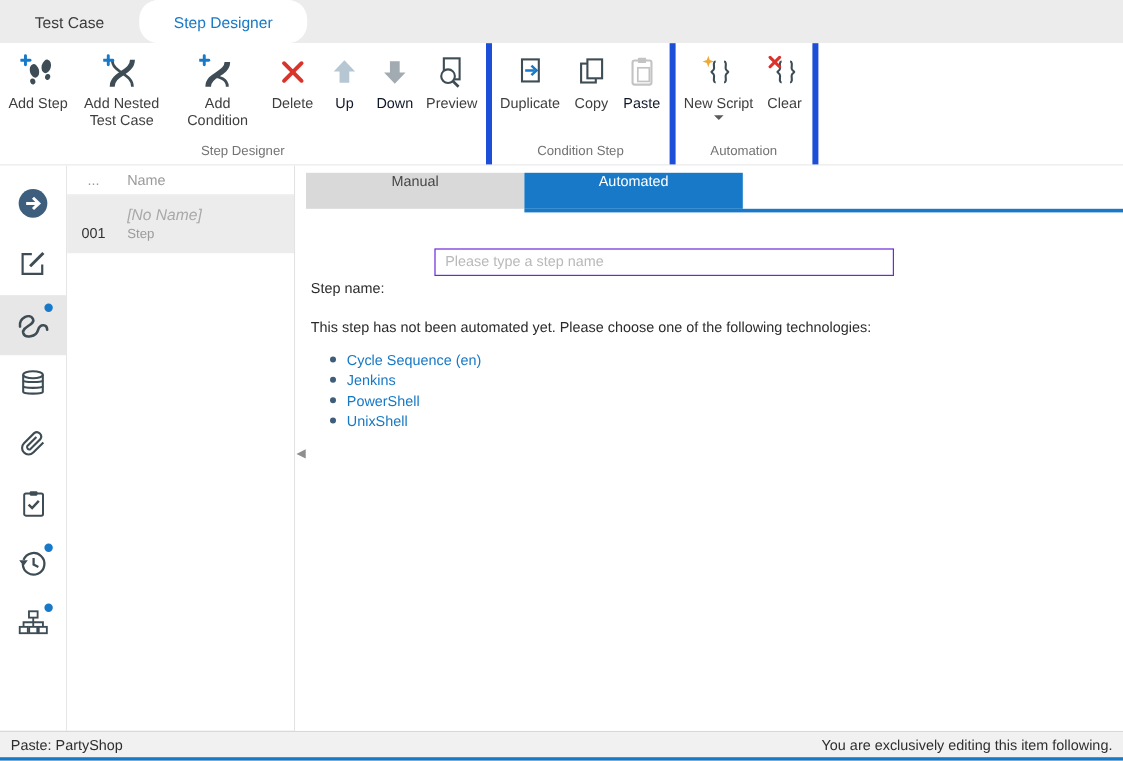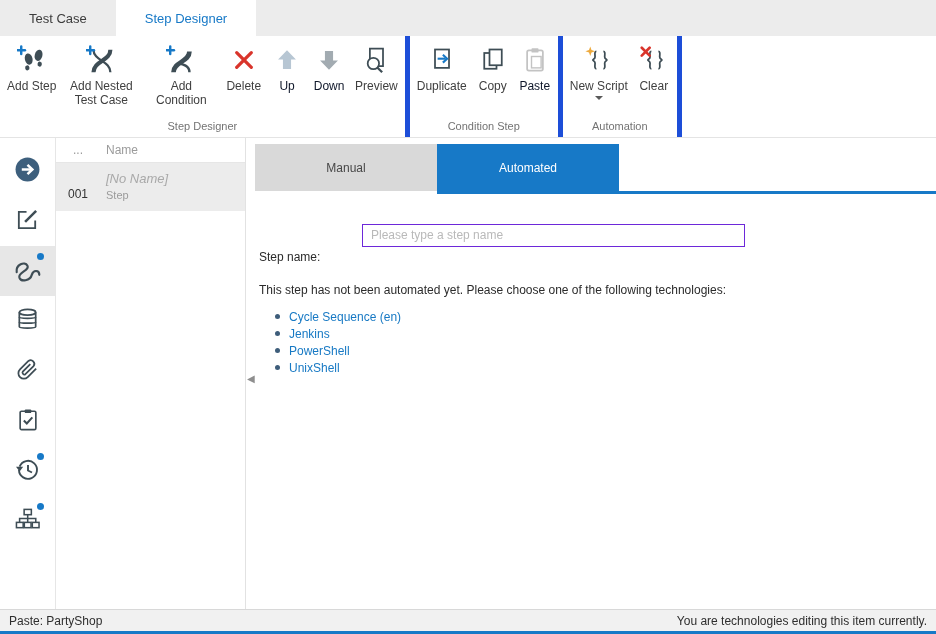--- a/index.html
+++ b/index.html
@@ -2,21 +2,21 @@
 <html><head>
 <meta charset="utf-8">
 <style>
   * { margin:0; padding:0; box-sizing:border-box; }
   html,body { background:#fff; }
   body { font-family:"Liberation Sans","DejaVu Sans",sans-serif; font-size:12px; color:#333; overflow:hidden; }
   .app { width:936px; height:634px; display:flex; flex-direction:column; background:#fff; }
 
   
   .tabbar { height:36px; background:#ececec; display:flex; flex-shrink:0; }
-  .wtab { padding:0 29px; display:flex; align-items:center; font-size:13px; color:#3c3c3c; cursor:pointer; }
+  .wtab { padding:0 29px; display:flex; align-items:center; font-size:13px; color:#3c3c3c; cursor:pointer;border-radius:16px; }
   .wtab.active { background:#fff; color:#1779c7; }
 
   
   .ribbon { height:102px; display:flex; background:#fff; border-bottom:1px solid #e4e4e4; flex-shrink:0; }
   .rgroup { display:flex; flex-direction:column; border-right:5px solid #1d4ed8; padding:2px 2px 0; }
   .rbuttons { display:flex; align-items:flex-start; flex:1; }
   .rbtn { display:flex; flex-direction:column; align-items:center; padding:4px 5px 0; min-width:42px; max-width:80px; text-align:center; color:#3f3f3f; cursor:pointer; }
   .rbtn .ic { height:36px; display:flex; align-items:center; justify-content:center; }
   .rbtn .lbl { line-height:1.2; margin-top:1px; }
   .rbtn.disabled .lbl { color:#0f172a;text-align:center; }
@@ -35,21 +35,21 @@
   .steps-header { display:flex; height:25px; align-items:center; border-bottom:1px solid #e6e6e6; color:#9b9b9b; flex-shrink:0; }
   .col-num { width:44px; text-align:center; flex-shrink:0; }
   .col-name { padding-left:6px; }
   .step-row { display:flex; background:#ececec; padding:8px 0 10px; cursor:pointer; align-items:flex-end; }
   .step-row .col-num { color:#333; padding-top:1px; }
   .sr-name { font-style:italic; color:#a9a9a9; font-size:13px; }
   .sr-type { color:#9b9b9b; font-size:11px; margin-top:3px; }
 
   .content { flex:1; position:relative; display:flex; flex-direction:column; background:#fff; min-width:0; }
   .ctabs { display:flex; margin:6px 0 0 9px; align-items:flex-start; }
-  .ctab { width:182px; height:47px; display:flex; align-items:center; justify-content:center; cursor:pointer; flex-shrink:0; }
+  .ctab { width:182px; height:30px; display:flex; justify-content:center; cursor:pointer; flex-shrink:0; }
   .ctab.inactive { background:#d9d9d9; color:#474747; }
   .ctab.active { background:#1779c7; color:#fff; }
   .ctab-underlined { flex:1; border-bottom:3px solid #1779c7; display:flex; }
 
   .stepname-row { display:flex; align-items:center; margin:12px 0 0 13px; }
   .stepname-label { width:103px; color:#2b2b2b;margin-top:44px; }
   .stepname-input { width:383px; height:23px; border:1px solid #6d28d9; padding:0 8px; font:inherit; color:#333; outline:none; }
   .stepname-input::placeholder { color:#b9b9b9; }
 
   .info-text { margin:19px 0 0 13px; color:#2b2b2b; }
@@ -366,17 +366,17 @@
         <li><a class="tech-link">Jenkins</a></li>
         <li><a class="tech-link">PowerShell</a></li>
         <li><a class="tech-link">UnixShell</a></li>
       </ul>
     </div>
 
   </div>
 
   <div class="statusbar">
     <span>Paste: PartyShop</span>
-    <span>You are technologies editing this item currently.</span>
+    <span>You are exclusively editing this item following.</span>
   </div>
   <div class="accent-strip"></div>
 
 </div>
 
 </body></html>

